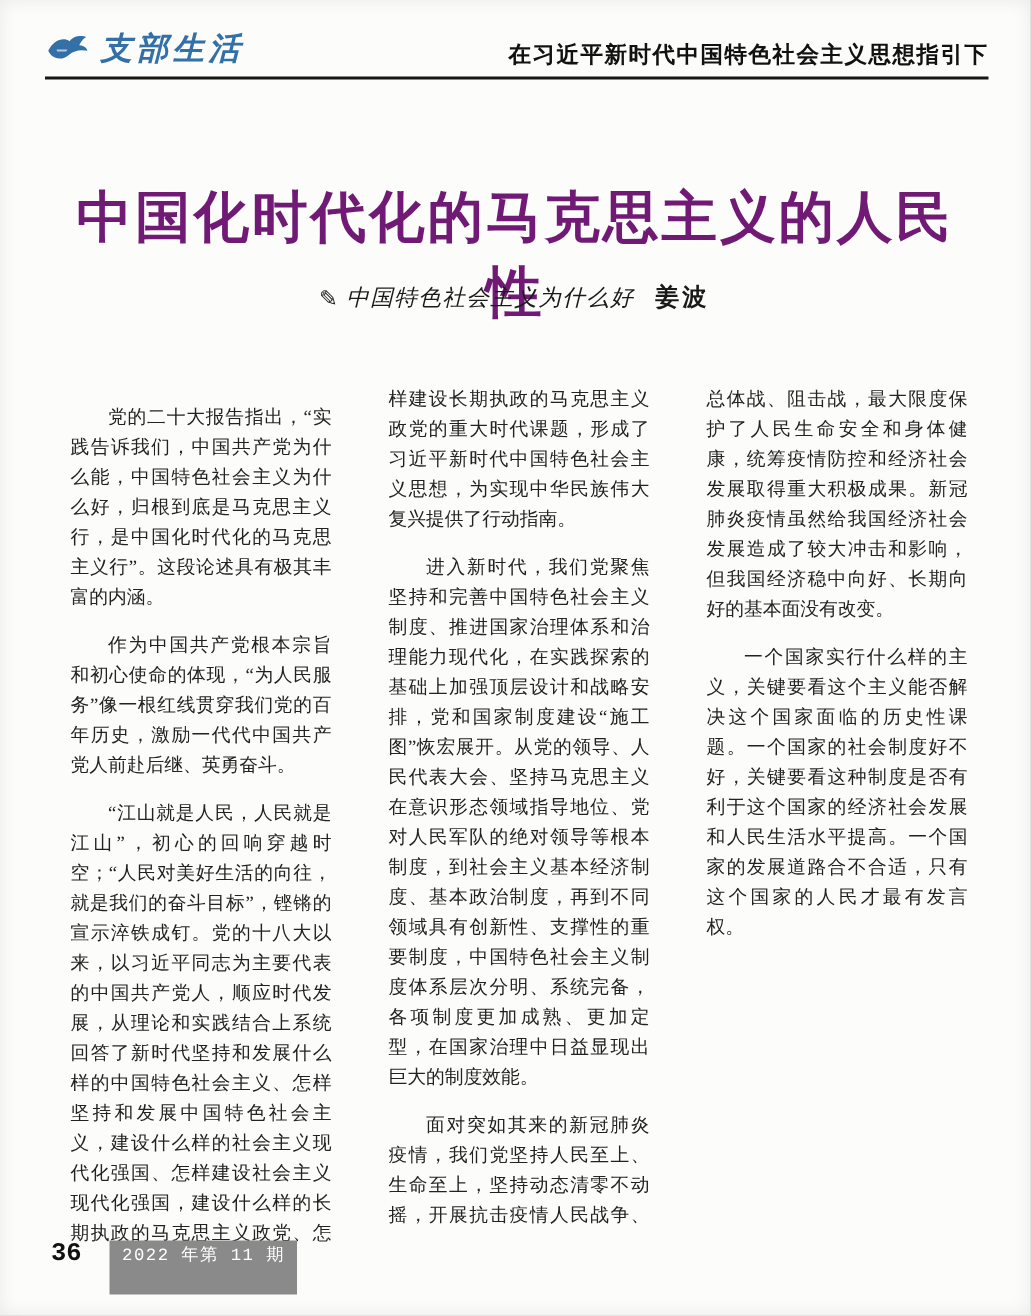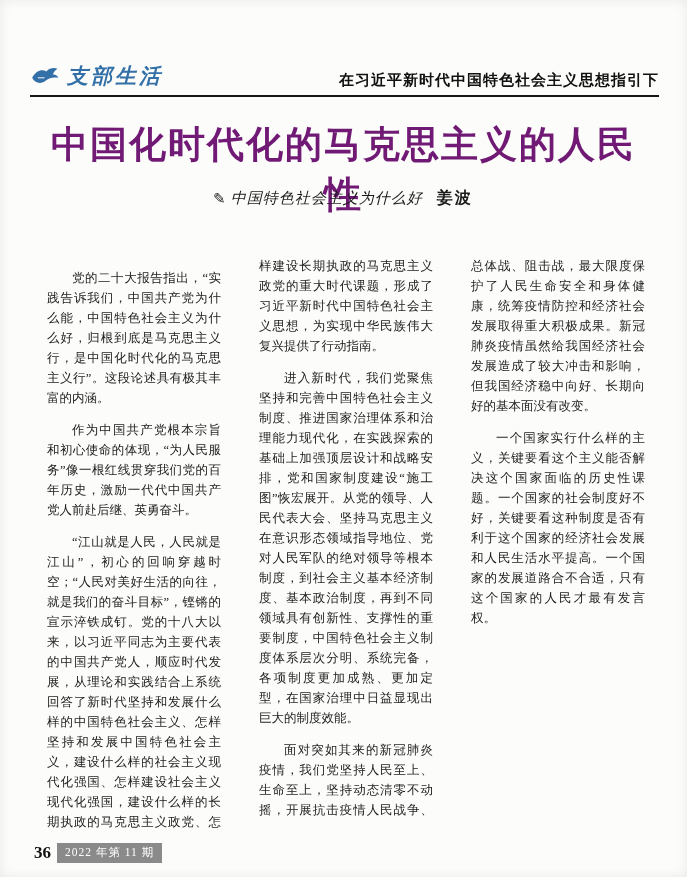--- a/index.html
+++ b/index.html
@@ -12,21 +12,21 @@
     overflow: hidden;
     color: #1d1d1d;
   }
   
   .header {
     position: absolute; top: 18px; left: 30px; right: 28px;
     display: flex; justify-content: space-between; align-items: flex-end;
     border-bottom: 2px solid #161616;
     padding-bottom: 5px;
   }
-  .brand { display: flex; align-items: center; gap: 7px; margin-top: 44px; }
+  .brand { display: flex; align-items: center; gap: 7px; }
   .brand svg { display: block; }
   .brand-name {
     font-family: "Liberation Serif", serif;
     font-style: italic; font-weight: bold;
     font-size: 21px; letter-spacing: 3px;
     color: #3470a8;
   }
   .slogan {
     font-family: "Liberation Sans", sans-serif;
     font-weight: bold; font-size: 15px; letter-spacing: 1px;
@@ -67,28 +67,28 @@
     overflow: hidden;
     font-family: "Liberation Serif", serif;
     font-size: 12.5px; line-height: 20px;
     text-align: justify; text-justify: inter-character;
     color: #222;
   }
   .columns p { margin: 12px; text-indent: 2em; }
   
   .footer {
     position: absolute; left: 34px; bottom: 14px;
-    display: flex; align-items: flex-end; gap: 6px;
-    font-family: Liberation Serif, serif;
+    display: flex; align-items: flex-start; gap: 19px;
+    font-family: Liberation Mono, monospace;
   }
   .pagenum { font-size: 17px; font-weight: bold; color: #111; }
   .issue {
     background: #8a8a8a; color: #fff;
     font-size: 11.5px; letter-spacing: 1px;
-    padding: 2px 8px 3px 8px;
+    padding: 2px 8px 19px 8px;
   }
 </style>
 </head>
 <body>
 
 <div class="page">
 
   <div class="header">
     <div class="brand">
       <svg width="30" height="22" viewBox="0 0 32 24" aria-hidden="true">

